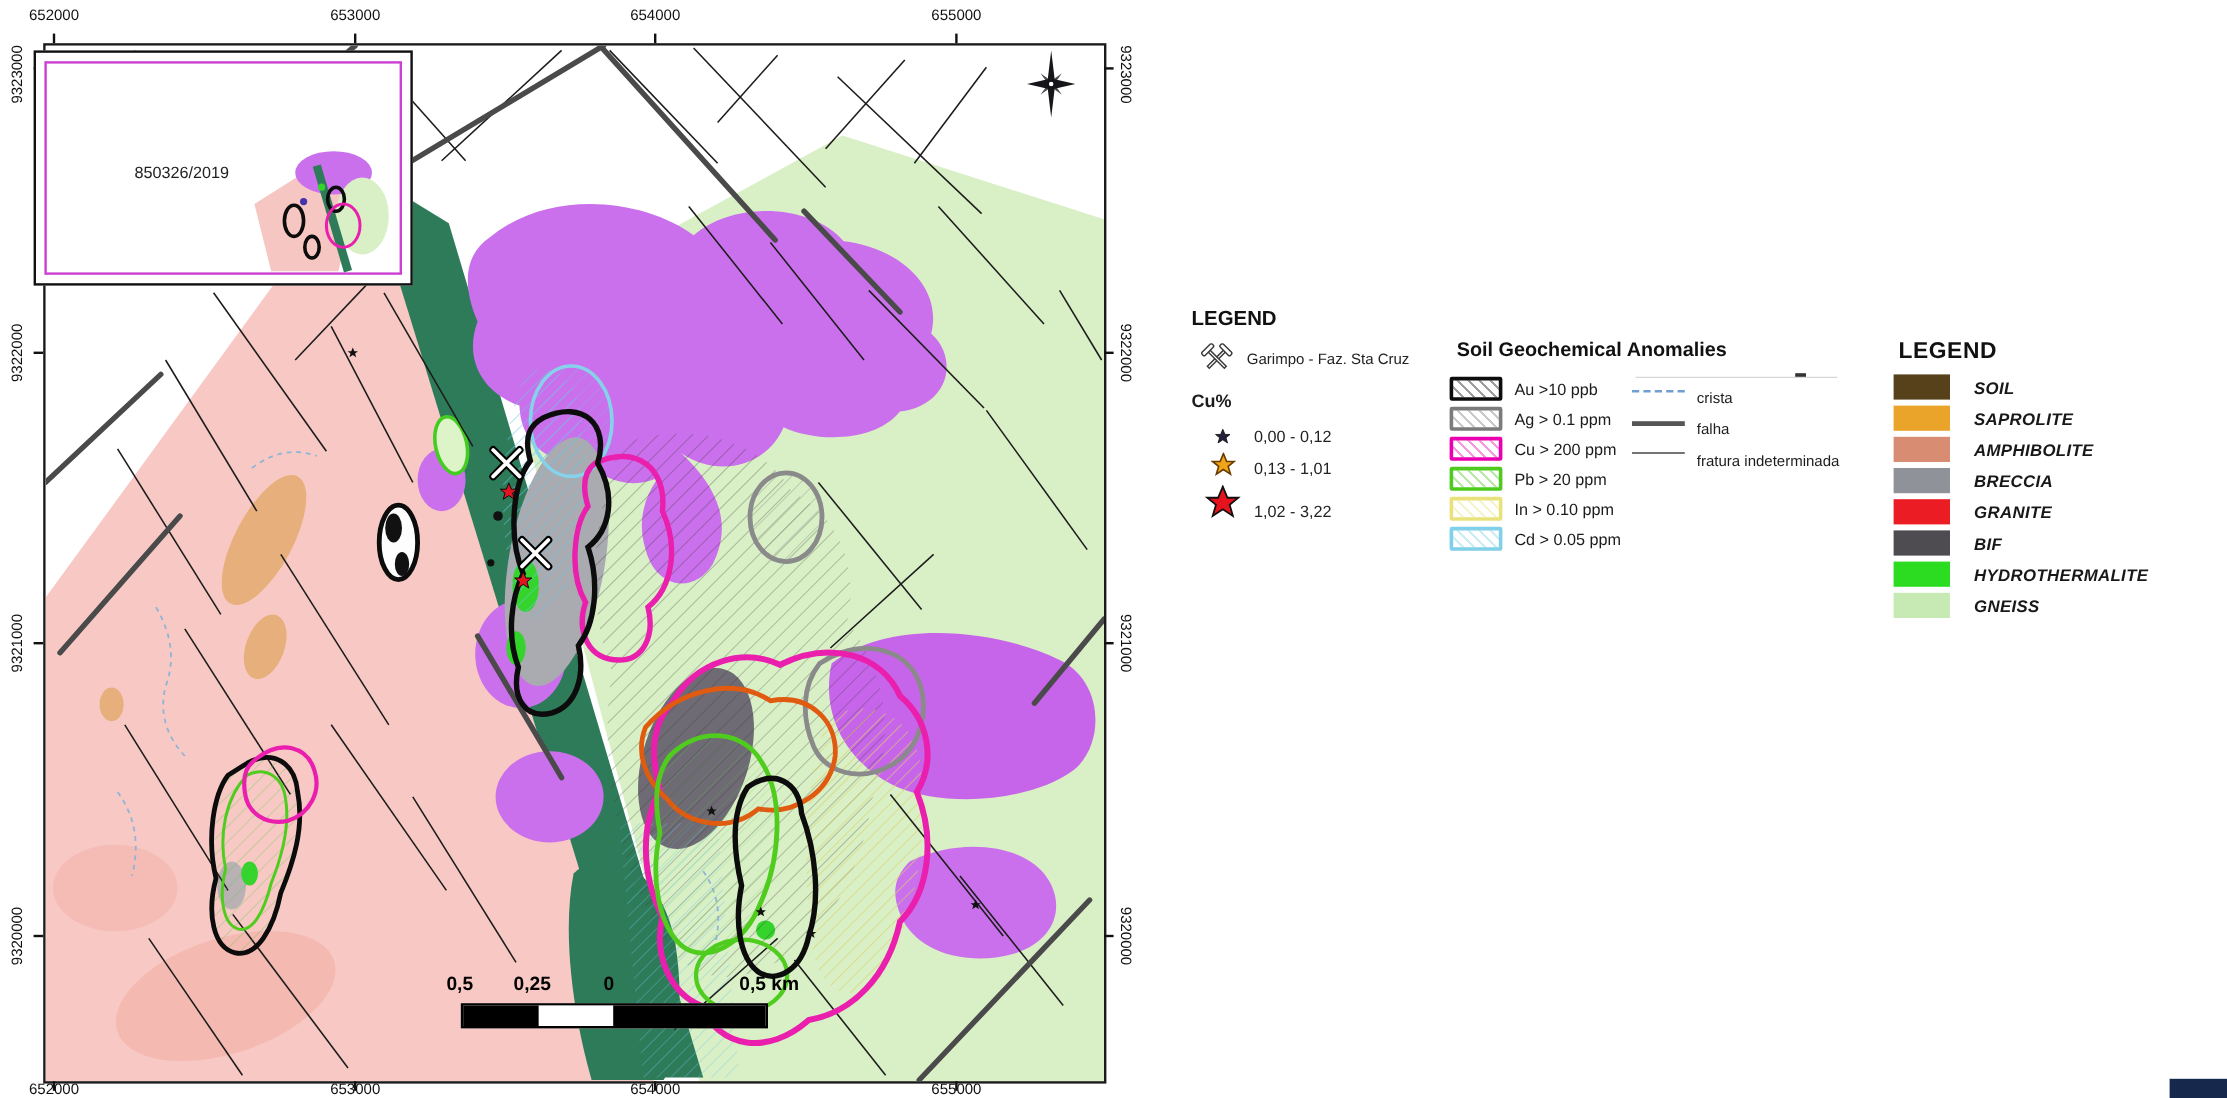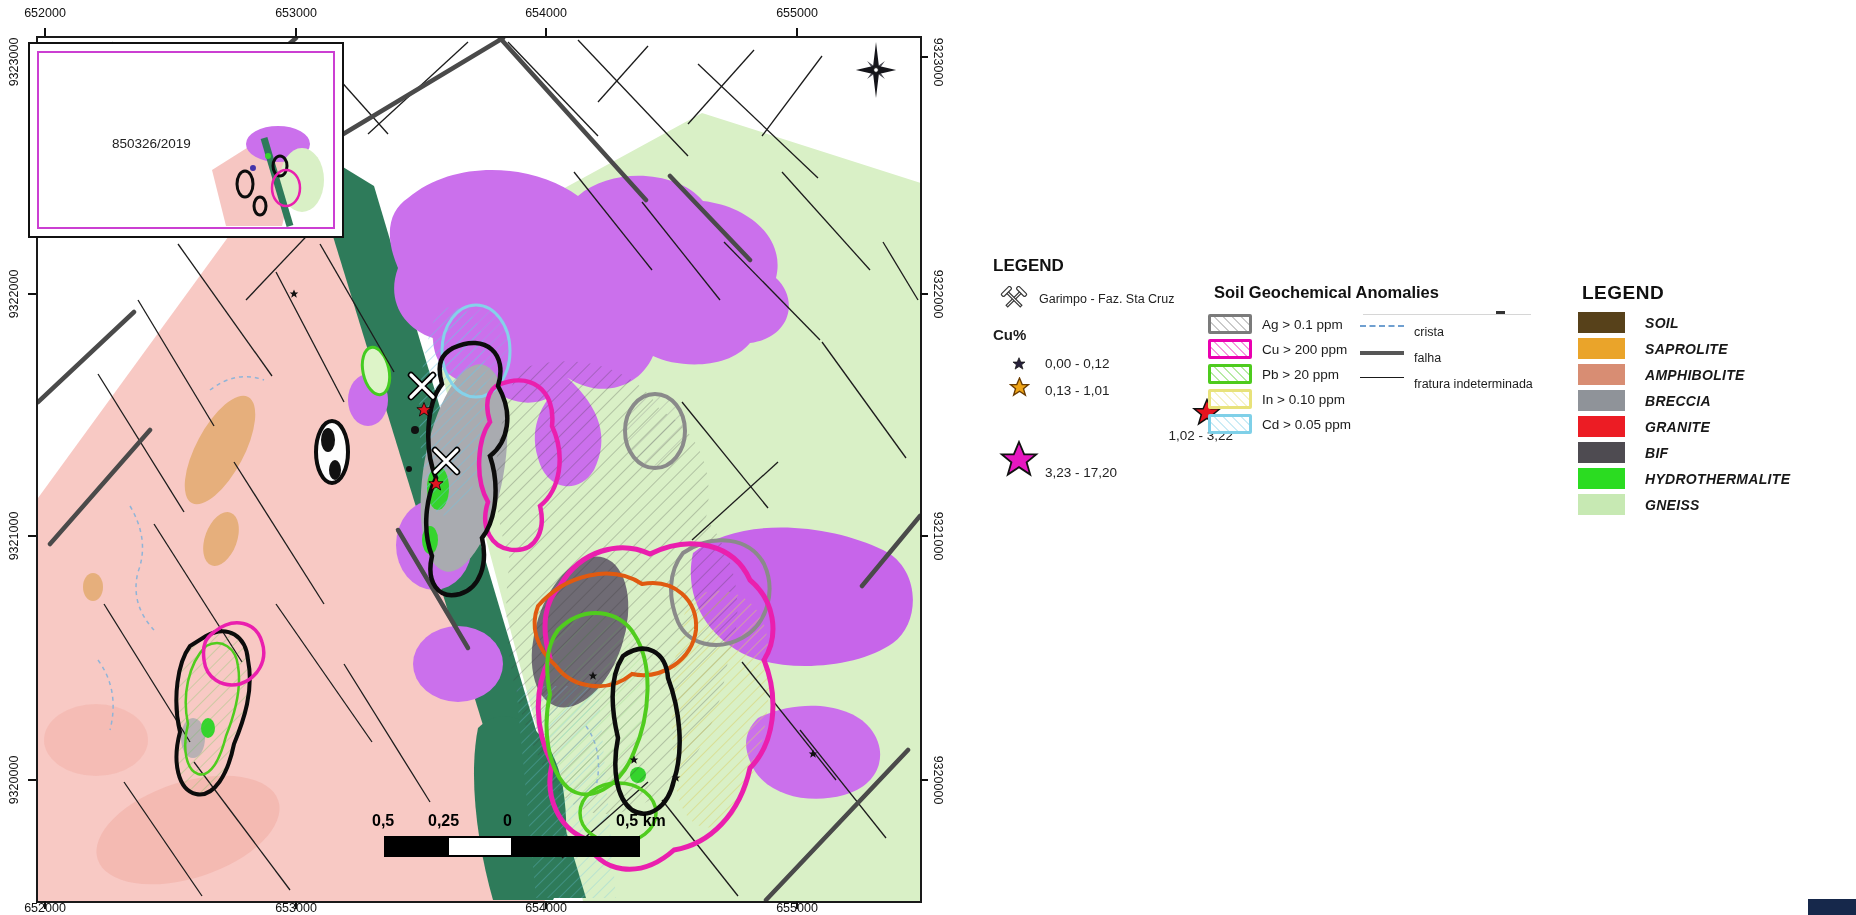--- a/index.html
+++ b/index.html
@@ -363,41 +363,37 @@
     <span class="txt">0,00 - 0,12</span>
   </div>
   <div class="star-row" style="height:27px;">
     <span class="star-cell">
       <svg width="21" height="21" viewBox="-10 -10 20 20">
           <path stroke="#6b3c00" stroke-width="1.3" d="M0,-9 L2.6,-2.8 L8.6,-2.8 L3.8,1.1 L5.6,7.3 L0,3.6 L-5.6,7.3 L-3.8,1.1 L-8.6,-2.8 L-2.6,-2.8 Z" fill="#efa517"></path>
         </svg>
     </span>
     <span class="txt">0,13 - 1,01</span>
   </div>
-  <div class="star-row" style="height:36px;flex-direction:column;">
+  <div class="star-row" style="height:36px;">
     <span class="star-cell">
       <svg width="30" height="30" viewBox="-10 -10 20 20">
           <path stroke="#111" stroke-width="1" d="M0,-9 L2.6,-2.8 L8.6,-2.8 L3.8,1.1 L5.6,7.3 L0,3.6 L-5.6,7.3 L-3.8,1.1 L-8.6,-2.8 L-2.6,-2.8 Z" fill="#e6131f"></path>
         </svg>
     </span>
     <span class="txt">1,02 - 3,22</span>
   </div>
-  <div class="star-row" style="height:46px;">
-    <span class="star-cell">
-      <svg width="40" height="40" viewBox="-10 -10 20 20">
-          <path stroke="#111" stroke-width="0.9" d="M0,-9 L2.6,-2.8 L8.6,-2.8 L3.8,1.1 L5.6,7.3 L0,3.6 L-5.6,7.3 L-3.8,1.1 L-8.6,-2.8 L-2.6,-2.8 Z" fill="#e617c0"></path>
-        </svg>
-    </span>
-    <span class="txt">3,23 - 17,20</span>
-  </div>
 </div>
 
 <div class="legend-anom">
   <div class="lg-title">Soil Geochemical Anomalies</div>
   <div class="anom-items">
+    <div class="anom-row">
+      <span class="swatch" style="border-color: rgb(13, 13, 13); background-image: repeating-linear-gradient(45deg, transparent 0px, transparent 5px, rgba(13, 13, 13, 0.4) 5px, rgba(13, 13, 13, 0.4) 6.5px);"></span>
+      <span class="txt">Au &gt;10 ppb</span>
+    </div>
     <div class="anom-row">
       <span class="swatch" style="border-color: rgb(123, 123, 123); background-image: repeating-linear-gradient(45deg, transparent 0px, transparent 5px, rgba(123, 123, 123, 0.4) 5px, rgba(123, 123, 123, 0.4) 6.5px);"></span>
       <span class="txt">Ag &gt; 0.1 ppm</span>
     </div>
     <div class="anom-row">
       <span class="swatch" style="border-color: rgb(234, 0, 176); background-image: repeating-linear-gradient(45deg, transparent 0px, transparent 5px, rgba(234, 0, 176, 0.4) 5px, rgba(234, 0, 176, 0.4) 6.5px);"></span>
       <span class="txt">Cu &gt; 200 ppm</span>
     </div>
     <div class="anom-row">
       <span class="swatch" style="border-color: rgb(78, 203, 30); background-image: repeating-linear-gradient(45deg, transparent 0px, transparent 5px, rgba(78, 203, 30, 0.4) 5px, rgba(78, 203, 30, 0.4) 6.5px);"></span>

